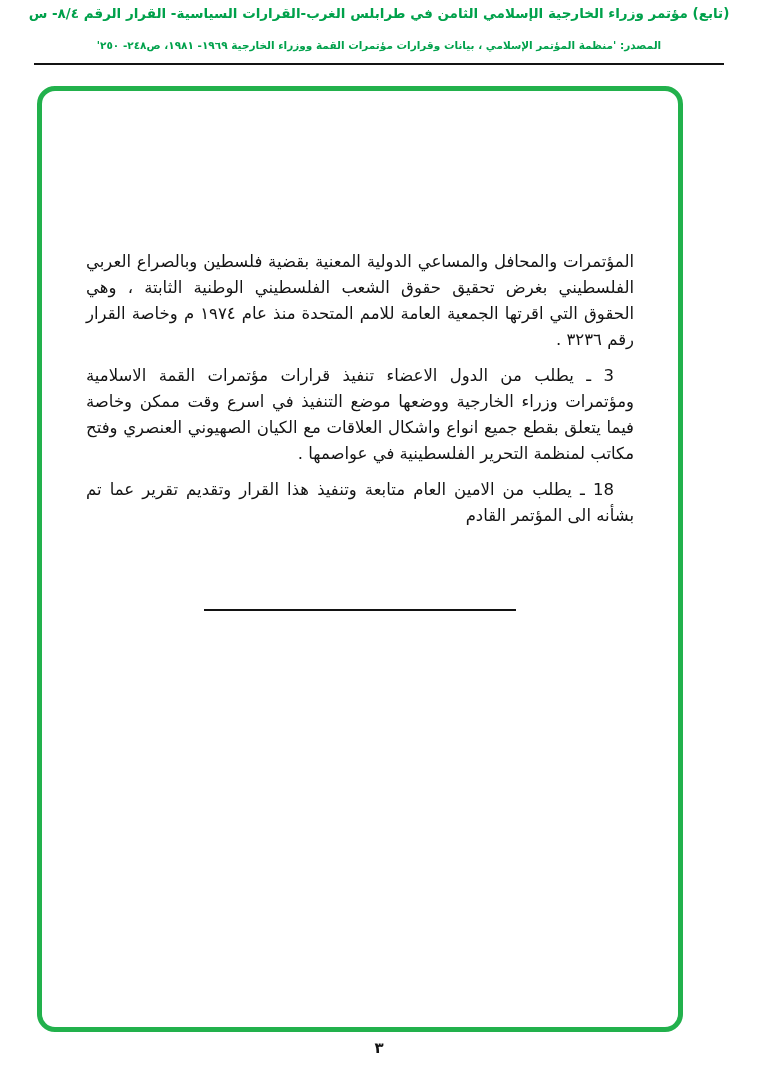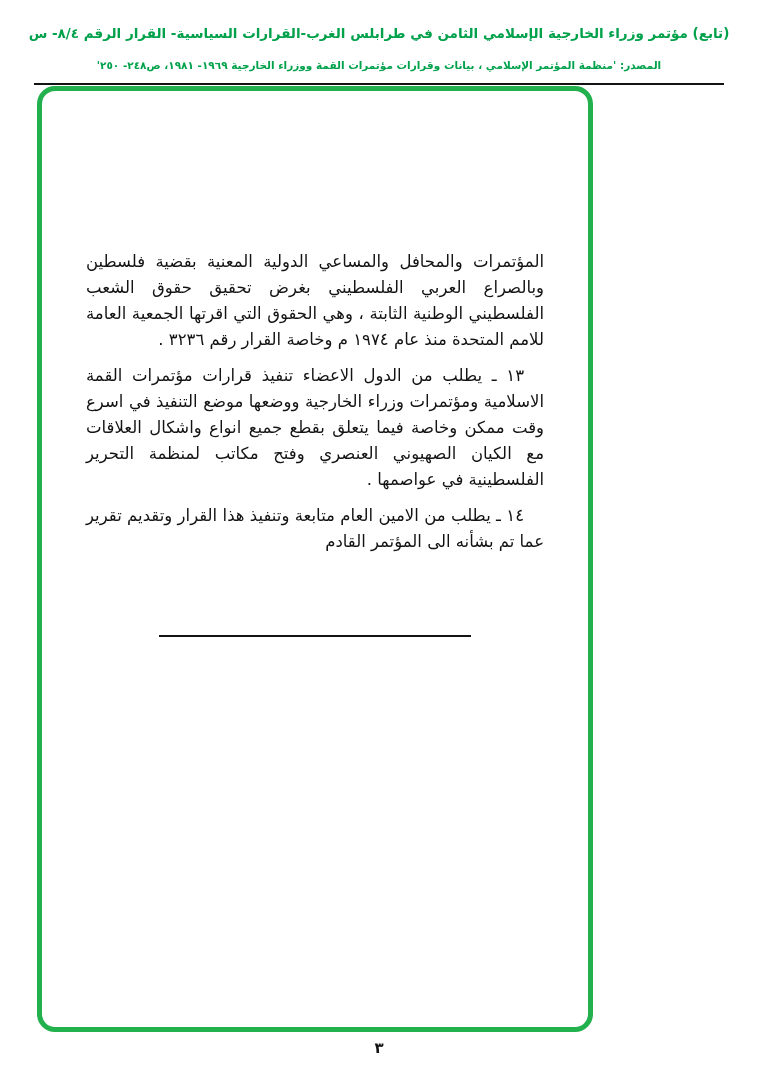--- a/index.html
+++ b/index.html
@@ -10,21 +10,21 @@
     width: 758px;
     height: 1078px;
     background: #ffffff;
     position: relative;
     font-family: "DejaVu Sans", sans-serif;
     overflow: hidden;
   }
 
   
   .doc-header {
-    padding-top: 24px;
+    padding-top: 4px;
     text-align: center;
     direction: rtl;
   }
   .header-line1 {
     font-size: 13.5px;
     font-weight: bold;
     color: var(--header-green, #00a14b);
     letter-spacing: 0.2px;
     line-height: 18px;
   }
@@ -40,21 +40,21 @@
     height: 1.5px;
     background: var(--text-black, #111111);
     margin: 11px auto 0;
   }
 
   
   .green-frame {
     position: absolute;
     left: 37px;
     top: 86px;
-    width: 556px;
+    width: 646px;
     height: 946px;
     border: 5px solid var(--border-green, #22b14c);
     border-radius: 18px;
     box-sizing: border-box;
     background: #ffffff;
   }
 
   
   .content {
     padding: 158px 44px 0 44px;
@@ -100,22 +100,22 @@
   <header class="doc-header">
     <div class="header-line1">(تابع) مؤتمر وزراء الخارجية الإسلامي الثامن في طرابلس الغرب-القرارات السياسية- القرار الرقم ٨/٤- س</div>
     <div class="header-line2">المصدر: 'منظمة المؤتمر الإسلامي ، بيانات وقرارات مؤتمرات القمة ووزراء الخارجية ١٩٦٩- ١٩٨١، ص٢٤٨- ٢٥٠'</div>
   </header>
 
   <div class="header-rule"></div>
 
   <div class="green-frame">
     <div class="content">
       <p class="para">المؤتمرات والمحافل والمساعي الدولية المعنية بقضية فلسطين وبالصراع العربي الفلسطيني بغرض تحقيق حقوق الشعب الفلسطيني الوطنية الثابتة ، وهي الحقوق التي اقرتها الجمعية العامة للامم المتحدة منذ عام ١٩٧٤ م وخاصة القرار رقم ٣٢٣٦ .</p>
-      <p class="para indent">١٣ ـ يطلب من الدول الاعضاء تنفيذ قرارات مؤتمرات القمة الاسلامية ومؤتمرات وزراء الخارجية ووضعها موضع التنفيذ في اسرع وقت ممكن وخاصة فيما يتعلق بقطع جميع انواع واشكال العلاقات مع الكيان الصهيوني العنصري وفتح مكاتب لمنظمة التحرير الفلسطينية في عواصمها .</p>
-      <p class="para indent">١٤ ـ يطلب من الامين العام متابعة وتنفيذ هذا القرار وتقديم تقرير عما تم بشأنه الى المؤتمر القادم</p>
+      <p class="para indent">3 ـ يطلب من الدول الاعضاء تنفيذ قرارات مؤتمرات القمة الاسلامية ومؤتمرات وزراء الخارجية ووضعها موضع التنفيذ في اسرع وقت ممكن وخاصة فيما يتعلق بقطع جميع انواع واشكال العلاقات مع الكيان الصهيوني العنصري وفتح مكاتب لمنظمة التحرير الفلسطينية في عواصمها .</p>
+      <p class="para indent">18 ـ يطلب من الامين العام متابعة وتنفيذ هذا القرار وتقديم تقرير عما تم بشأنه الى المؤتمر القادم</p>
       <div class="end-rule"></div>
     </div>
   </div>
 
   <footer class="page-footer">
     <span class="page-number">٣</span>
   </footer>
 
 </div>
 

